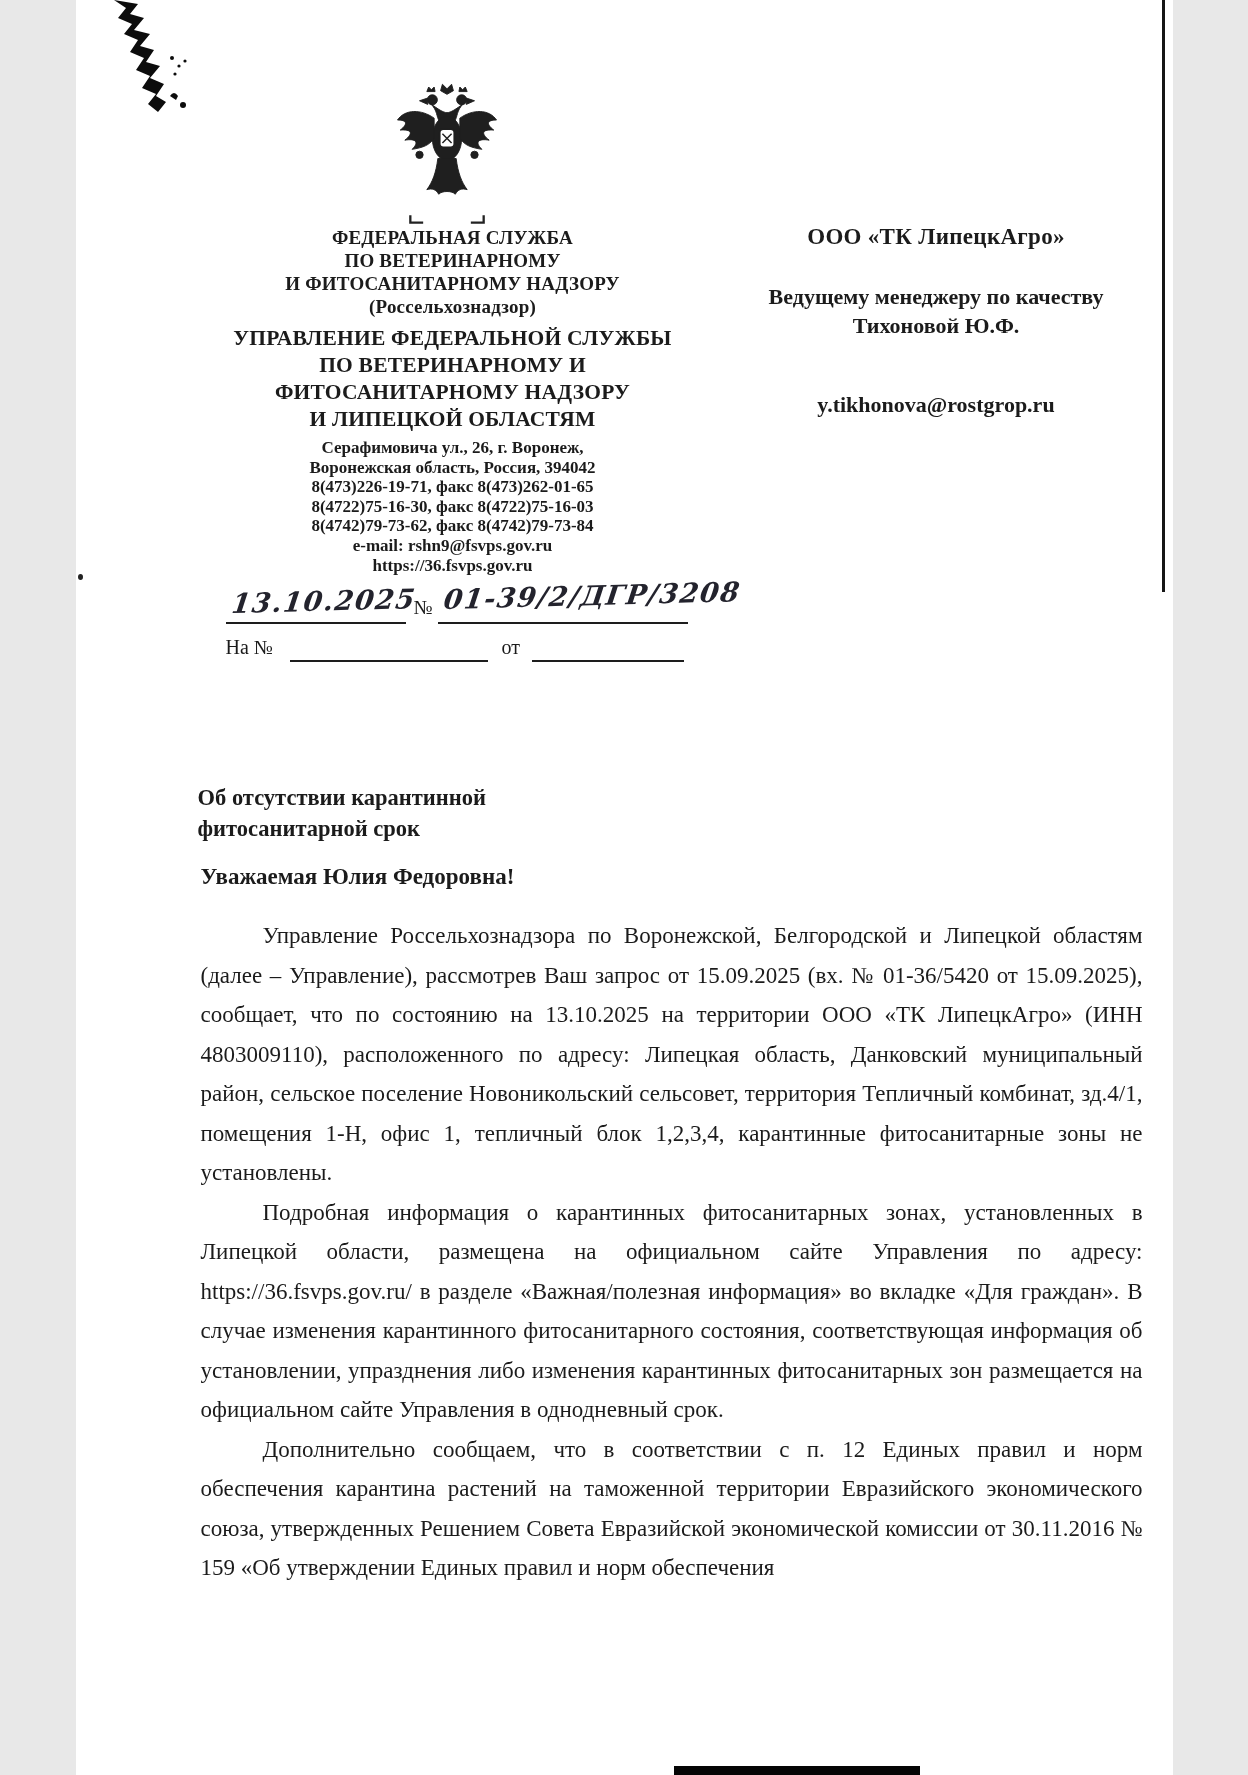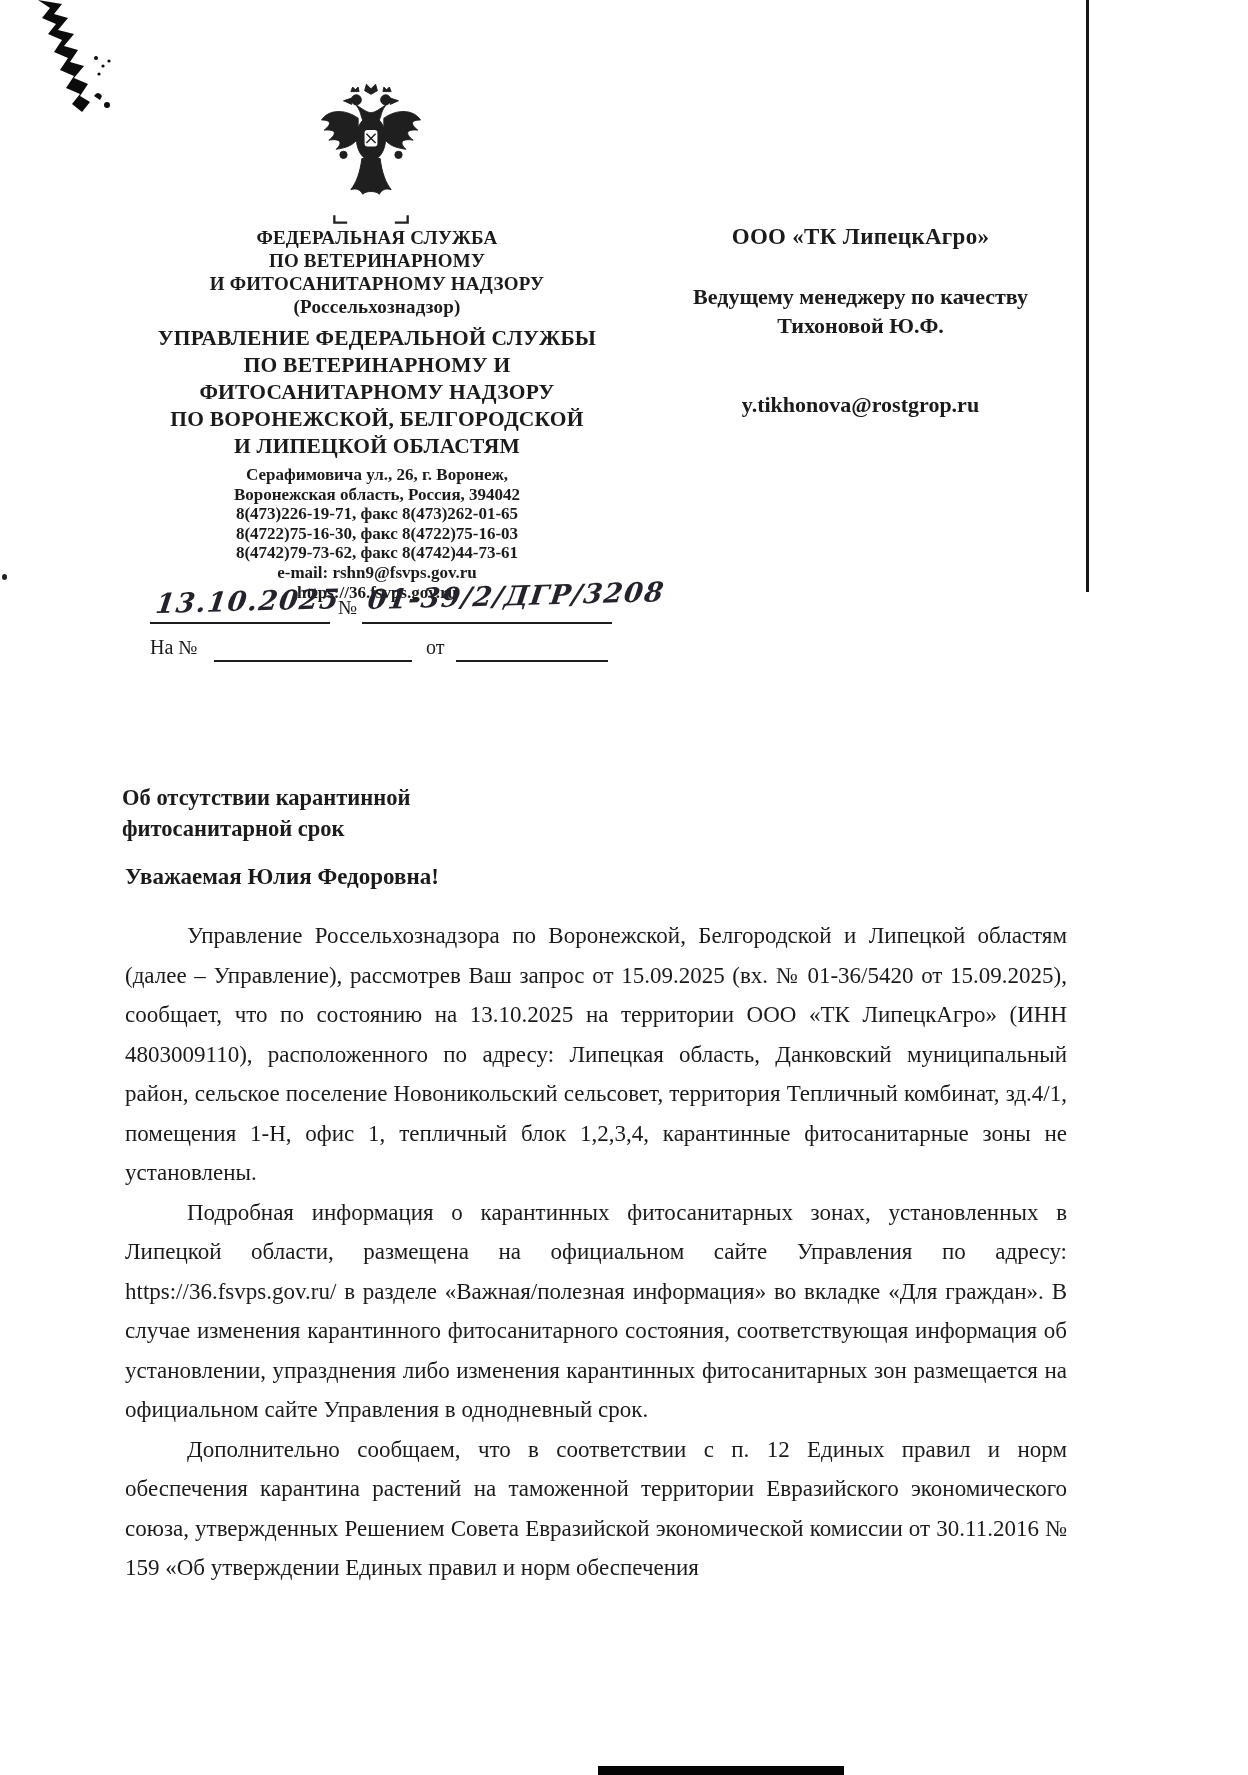--- a/index.html
+++ b/index.html
@@ -1,17 +1,17 @@
 <!DOCTYPE html>
 <html><head>
 <meta charset="utf-8">
 <style>
   html,body { margin:0; padding:0; background:#e8e8e8; }
   .page {
-    position:relative; width:1248px; height:1775px; margin:0 auto;
+    position:relative; width:1097px; height:1775px; margin:0 auto;
     background:#ffffff; overflow:hidden;
     font-family:"Liberation Serif", serif; color:#1b1b1b;
   }
 
   
   .art-tl { position:absolute; left:10px; top:0; }
   .art-right-line { position:absolute; left:1086px; top:0; width:3px; height:592px; background:#161616; }
   .art-left-dot { position:absolute; left:2px; top:574px; width:5px; height:6px; background:#222; border-radius:50%; }
   .art-bottom-bar { position:absolute; left:598px; top:1766px; width:246px; height:9px; background:#050505; }
 
@@ -112,29 +112,28 @@
     <div class="org">
       <div class="org-line">ФЕДЕРАЛЬНАЯ СЛУЖБА</div>
       <div class="org-line">ПО ВЕТЕРИНАРНОМУ</div>
       <div class="org-line">И ФИТОСАНИТАРНОМУ НАДЗОРУ</div>
       <div class="org-line">(Россельхознадзор)</div>
     </div>
     <div class="dept">
       <div class="dept-line">УПРАВЛЕНИЕ ФЕДЕРАЛЬНОЙ СЛУЖБЫ</div>
       <div class="dept-line">ПО ВЕТЕРИНАРНОМУ И</div>
       <div class="dept-line">ФИТОСАНИТАРНОМУ НАДЗОРУ</div>
-      <div class="dept-line">ПО ВОРОНЕЖСКОЙ, БЕЛГОРОДСКОЙ</div>
       <div class="dept-line">И ЛИПЕЦКОЙ ОБЛАСТЯМ</div>
     </div>
     <div class="addr">
       <div class="addr-line">Серафимовича ул., 26, г. Воронеж,</div>
       <div class="addr-line">Воронежская область, Россия, 394042</div>
       <div class="addr-line">8(473)226-19-71, факс 8(473)262-01-65</div>
       <div class="addr-line">8(4722)75-16-30, факс 8(4722)75-16-03</div>
-      <div class="addr-line">8(4742)79-73-62, факс 8(4742)44-73-61</div>
+      <div class="addr-line">8(4742)79-73-62, факс 8(4742)79-73-84</div>
       <div class="addr-line">e-mail: rshn9@fsvps.gov.ru</div>
       <div class="addr-line">https://36.fsvps.gov.ru</div>
     </div>
   </div>
 
   <div class="ref-row">
     <span class="uline date-uline"></span>
     <span class="hand hand-date">13.10.2025</span>
     <span class="no-sign">№</span>
     <span class="uline num-uline"></span>

